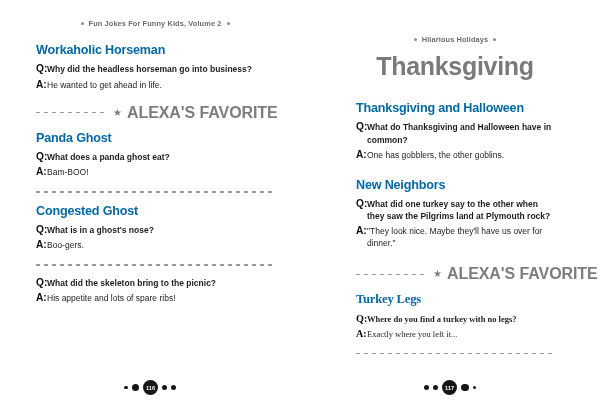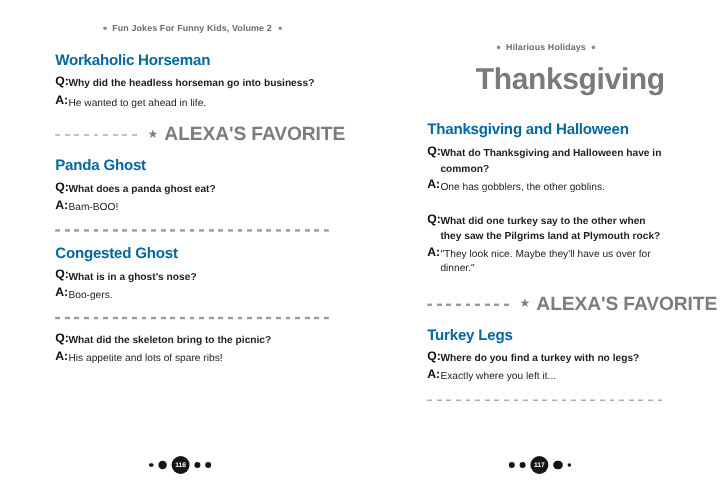--- a/index.html
+++ b/index.html
@@ -22,21 +22,21 @@
     box-sizing: border-box;
   }
 
   .page {
     position: relative;
     width: 300px;
     height: 414px;
     box-sizing: border-box;
   }
 
-  .page-left  { padding: 0 26px 0 46px; }
+  .page-left  { padding: 0 26px 0 36px; }
   .page-right { padding: 16px 46px 0 56px; }
 
   
   .running-head {
     display: flex;
     align-items: center;
     justify-content: center;
     gap: 5px;
     font-size: 7.4px;
     font-weight: bold;
@@ -48,21 +48,21 @@
   .running-head .orn {
     width: 3px;
     height: 3px;
     border-radius: 50%;
     background: #8d8d8d;
     flex: 0 0 auto;
   }
 
   
   .chapter-title {
-    text-align: right;
+    text-align: center;
     font-size: 25px;
     font-weight: bold;
     color: #7a7a7a;
     letter-spacing: -0.012em;
     margin-top: 10px;
     line-height: 1;
   }
 
   
   .joke {
@@ -269,37 +269,38 @@
         <span class="qa-label">Q:</span>
         <span class="qa-text">What do Thanksgiving and Halloween have in common?</span>
       </div>
       <div class="qa answer">
         <span class="qa-label">A:</span>
         <span class="qa-text">One has gobblers, the other goblins.</span>
       </div>
     </div>
 
     <div class="joke" style="margin-top:17px;">
+      <div class="joke-title">New Neighbors</div>
       <div class="qa question">
         <span class="qa-label">Q:</span>
         <span class="qa-text">What did one turkey say to the other when they saw the Pilgrims land at Plymouth rock?</span>
       </div>
       <div class="qa answer">
         <span class="qa-label">A:</span>
         <span class="qa-text">"They look nice. Maybe they'll have us over for dinner."</span>
       </div>
     </div>
 
     <div class="favorite" style="margin-top:16px;">
       <span class="fav-dash"></span>
       <span class="fav-star">★</span>
       <span class="fav-text">ALEXA'S FAVORITE</span>
     </div>
 
-    <div class="joke" style="margin-top:4px;">
+    <div class="joke" style="margin-top:4px;font-family:Liberation Serif, serif;">
       <div class="joke-title">Turkey Legs</div>
       <div class="qa question">
         <span class="qa-label">Q:</span>
         <span class="qa-text">Where do you find a turkey with no legs?</span>
       </div>
       <div class="qa answer">
         <span class="qa-label">A:</span>
         <span class="qa-text">Exactly where you left it...</span>
       </div>
     </div>

